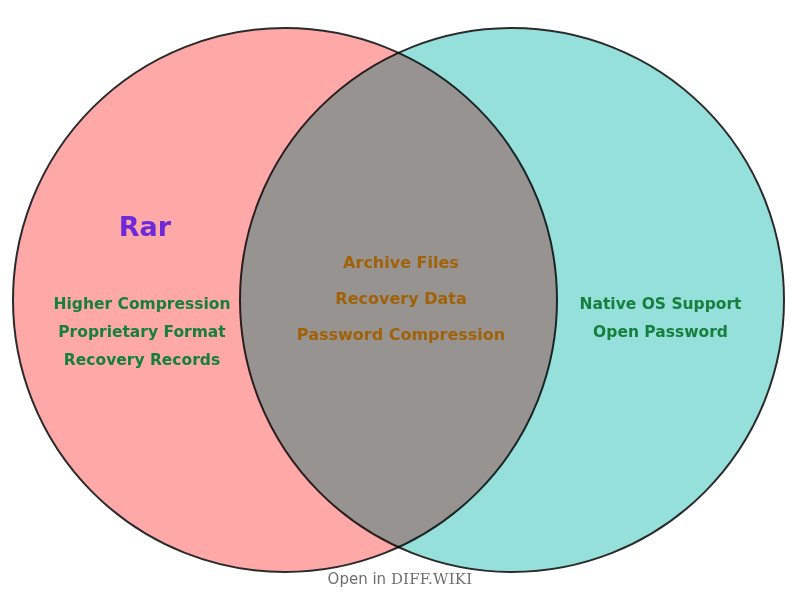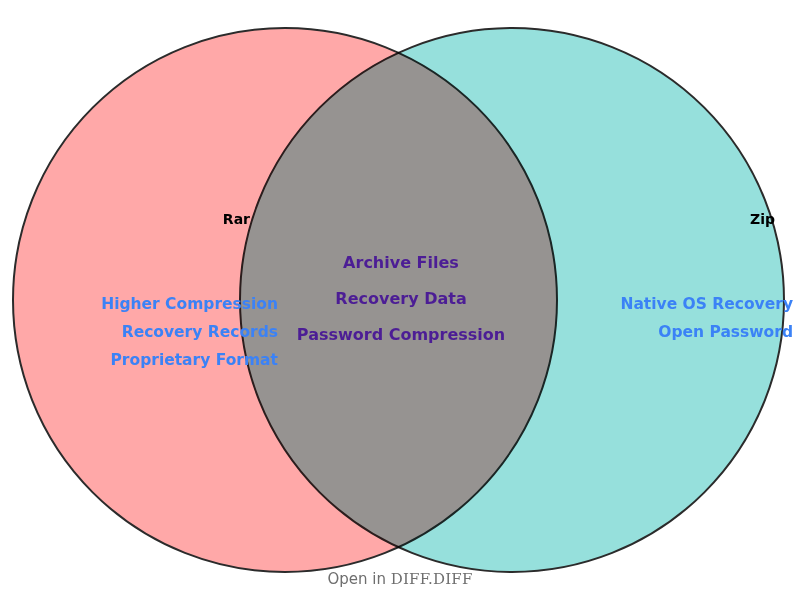--- a/index.html
+++ b/index.html
@@ -45,61 +45,60 @@
 
   
   #label-layer {
     position: absolute;
     inset: 0;
     z-index: 5;
   }
 
   .set-title {
     position: absolute;
-    font-size: 14px;
+    font-size: 27px;
     font-weight: bold;
-    color: #000000;
-    text-align: right;
+    color: #6d28d9;
+    text-align: center;
     white-space: nowrap;
   }
 
   #title-left  { left: 40px;  top: 211px; width: 210px; }
   #title-right { left: 570px; top: 211px; width: 205px; }
 
   .item-list {
     position: absolute;
     list-style: none;
     text-align: center;
   }
 
   .item-list li {
     font-size: 15.5px;
     font-weight: bold;
-    color: #3b82f6;
+    color: #15803d;
     line-height: 28px;
     white-space: nowrap;
-    text-align: right;
   }
 
   #items-left  { left: 6px;   top: 290px; width: 272px; }
   #items-right { left: 528px; top: 290px; width: 265px; }
 
   #items-center {
     position: absolute;
     list-style: none;
     text-align: center;
     left: 266px;
     top: 245px;
     width: 270px;
   }
 
   #items-center li {
     font-size: 16px;
     font-weight: bold;
-    color: #4c1d95;
+    color: #a16207;
     line-height: 36px;
     white-space: nowrap;
   }
 
   
   #footer-watermark {
     position: absolute;
     left: 0;
     top: 570px;
     width: 800px;
@@ -125,38 +124,37 @@
 <div id="venn-stage">
 
   <div id="circle-left" class="circle"></div>
 
   <div id="circle-right" class="circle"></div>
 
   <div id="label-layer">
 
     <div id="title-left" class="set-title">Rar</div>
 
-    <div id="title-right" class="set-title">Zip</div>
 
     <ul id="items-left" class="item-list">
       <li>Higher Compression</li>
+      <li>Proprietary Format</li>
       <li>Recovery Records</li>
-      <li>Proprietary Format</li>
     </ul>
 
     <ul id="items-center">
       <li>Archive Files</li>
       <li>Recovery Data</li>
       <li>Password Compression</li>
     </ul>
 
     <ul id="items-right" class="item-list">
-      <li>Native OS Recovery</li>
+      <li>Native OS Support</li>
       <li>Open Password</li>
     </ul>
 
   </div>
 
   <div id="footer-watermark">
-    <span class="wm-prefix">Open in </span><span class="wm-brand">DIFF.DIFF</span>
+    <span class="wm-prefix">Open in </span><span class="wm-brand">DIFF.WIKI</span>
   </div>
 
 </div>
 
 </body></html>

